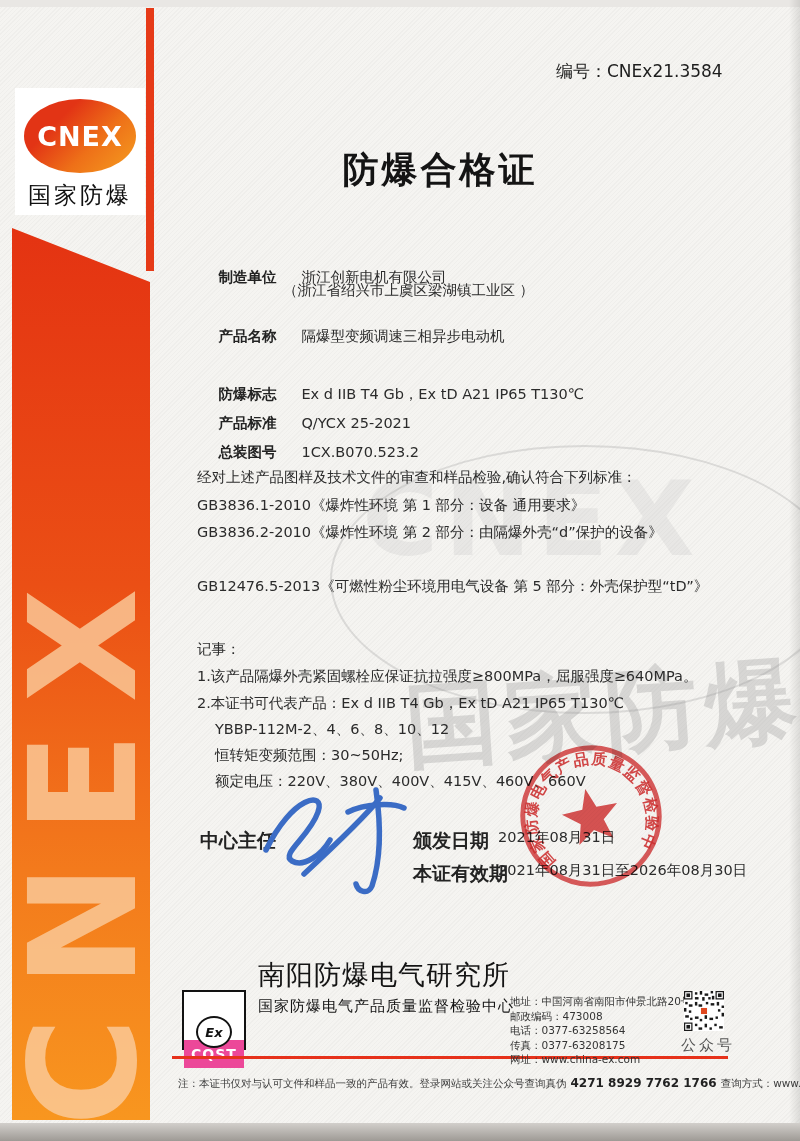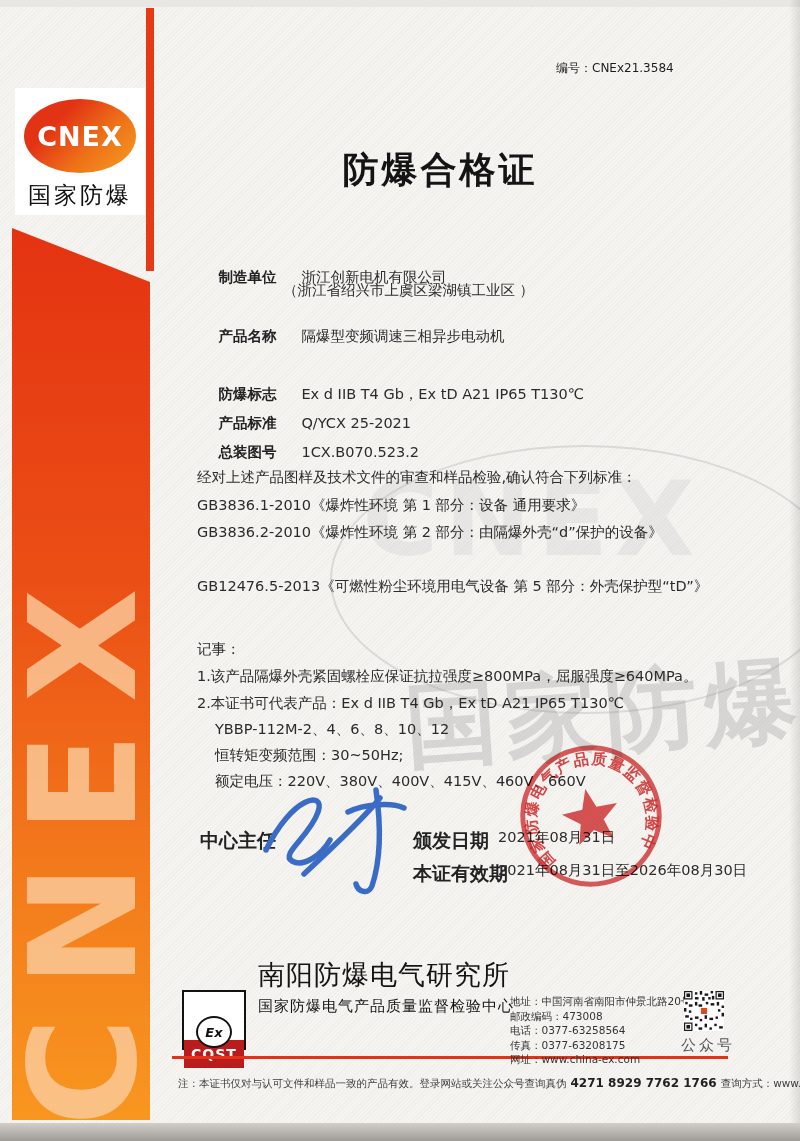--- a/index.html
+++ b/index.html
@@ -26,21 +26,21 @@
         background:linear-gradient(180deg,#e43312 0%,#eb4f15 40%,#f37a1c 72%,#f8961f 100%);}
   .band-text{position:absolute;left:2px;top:898px;transform:rotate(-90deg);transform-origin:0 0;
         width:720px;font-size:148px;font-weight:bold;letter-spacing:30px;line-height:140px;
         color:rgba(250,203,155,0.82);white-space:nowrap;}
   
   .wm-ellipse{left:330px;top:445px;width:505px;height:265px;border:2px solid rgba(160,160,160,0.30);border-radius:50%;}
   .wm-cnex{left:362px;top:458px;font-size:104px;font-weight:bold;letter-spacing:6px;color:rgba(170,170,170,0.16);}
   .wm-gjfb{left:405px;top:652px;font-size:92px;font-weight:bold;letter-spacing:8px;
         color:rgba(145,145,145,0.30);transform:rotate(-4deg);white-space:nowrap;}
   
-  .cert-no{left:556px;top:60px;font-size:12px;font-weight:500;color:#1d1d1d;}
+  .cert-no{left:556px;top:60px;font-size:17px;font-weight:500;color:#1d1d1d;}
   .title{left:170px;top:146px;width:540px;text-align:center;font-size:36px;font-weight:bold;
         letter-spacing:3px;color:#141414;}
   
   .frow{left:200px;height:20px;font-size:14.5px;white-space:pre-wrap;}
   .flabel{display:inline-block;width:83px;font-weight:600;color:#232323;}
   .fvalue{font-weight:500;color:#2b2b2b;}
   .faddr{left:283px;font-size:14.5px;font-weight:500;color:#2b2b2b;}
   
   .pline{left:197px;font-size:14.5px;font-weight:500;color:#2b2b2b;white-space:nowrap;}
   .indent{left:215px;}
@@ -48,21 +48,21 @@
   .alabel{font-size:19px;font-weight:600;color:#232323;}
   .avalue{font-size:14.5px;font-weight:500;color:#2b2b2b;}
   .sig{left:252px;top:778px;width:175px;height:118px;}
   .seal{left:512px;top:737px;width:158px;height:158px;transform:rotate(-12deg);mix-blend-mode:multiply;}
   
   .badge{left:182px;top:990px;width:64px;height:60px;border:2px solid #121212;background:#fff;box-sizing:border-box;}
   .badge-top{position:relative;height:28px;background:#fff;margin-top:20px;}
   .badge-circle{position:absolute;left:12px;top:4px;width:32px;height:28px;border:2px solid #121212;border-radius:50%;
         background:#fff;z-index:2;display:flex;align-items:center;justify-content:center;
         font-size:13px;font-weight:600;font-style:italic;color:#121212;}
-  .badge-bottom{height:28px;background:#b91c1c;color:#fff;text-align:center;font-size:14px;font-weight:bold;
+  .badge-bottom{height:28px;background:#ec4899;color:#fff;text-align:center;font-size:14px;font-weight:bold;
         line-height:28px;letter-spacing:1px;}
   .org1{left:258px;top:997px;font-size:15px;letter-spacing:1px;color:#141414;font-weight:500;}
   .org2{left:258px;top:957px;font-size:27px;letter-spacing:1px;color:#141414;font-weight:500;}
   .redline{left:172px;top:1056px;width:556px;height:3px;background:#e6311a;}
   .contact{left:510px;top:994px;font-size:10.5px;line-height:14.5px;color:#333;}
   .qr{left:684px;top:991px;width:40px;height:40px;}
   .qr-caption{left:681px;top:1036px;font-size:15px;letter-spacing:3px;color:#555;}
   .footnote{left:178px;top:1076px;font-size:10.5px;color:#3d3d3d;white-space:nowrap;}
   .footnote b{font-size:12px;color:#222;margin:0 4px;}
 </style>

